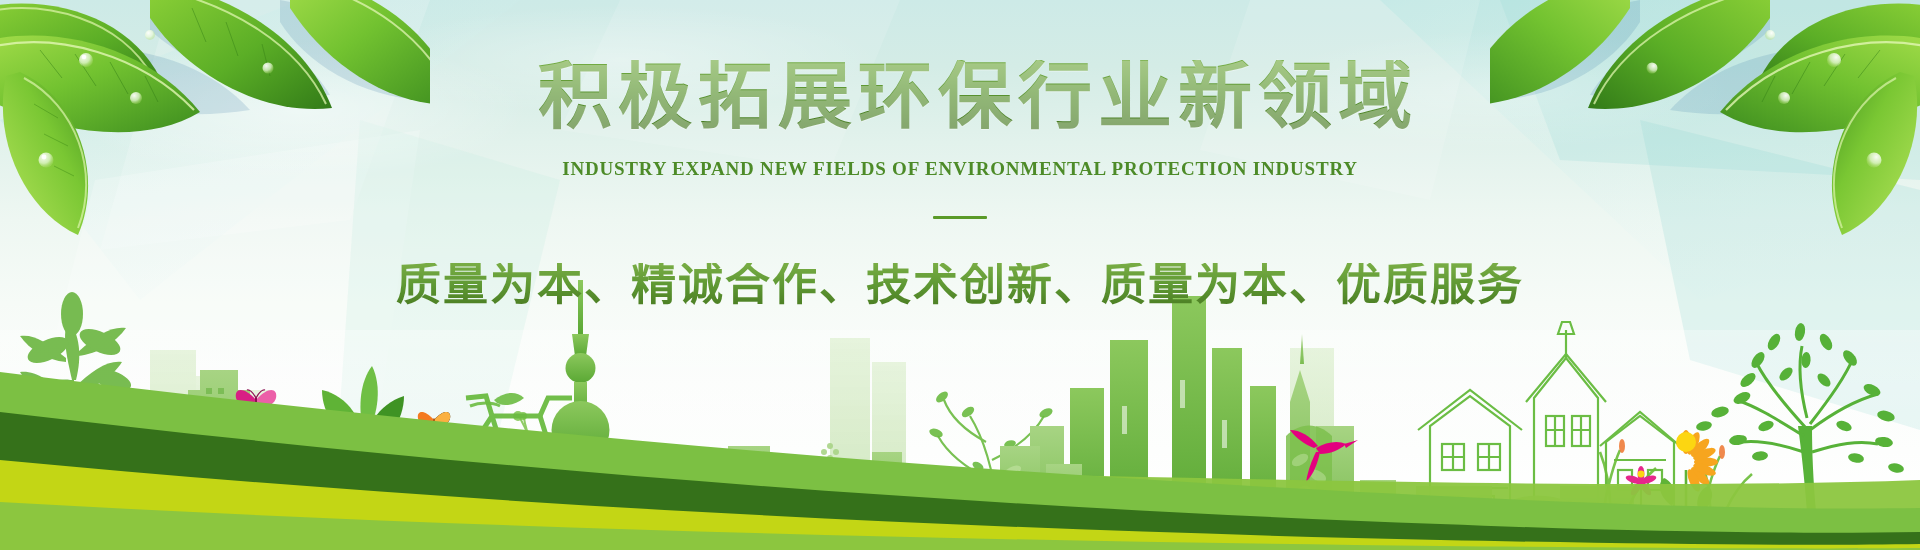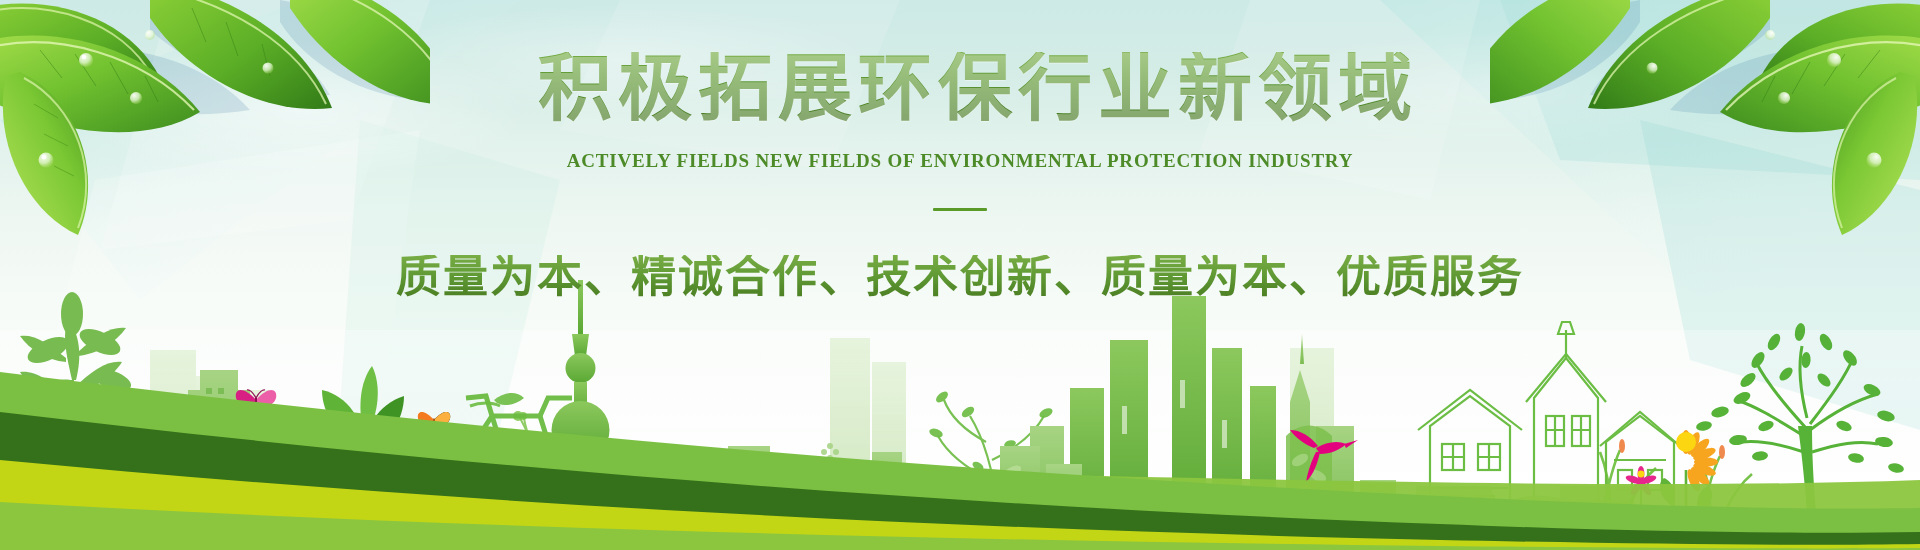--- a/index.html
+++ b/index.html
@@ -42,21 +42,21 @@
     font-weight:700;
     font-size:74px;
     line-height:1;
     letter-spacing:6px;
     color:#4f8b2d;
     background:linear-gradient(180deg,#76ad45 0%,#59932f 45%,#42741f 100%);
     -webkit-background-clip:text;
     background-clip:text;
     -webkit-text-fill-color:transparent;
     text-shadow:0 1px 0 rgba(255,255,255,.35);
-    margin:0;
+    margin:8px;
     white-space:nowrap;
     padding-left:36px;
   }
   .subtitle{
     font-family:"Liberation Serif","DejaVu Serif",serif;
     font-weight:700;
     font-size:19px;
     letter-spacing:.8px;
     color:#4d8b28;
     margin:24px 0 0 0;
@@ -627,18 +627,18 @@
     <svg viewBox="0 0 1920 230" preserveAspectRatio="none" aria-hidden="true">
       <path d="M0 52 C420 104 900 150 1440 176 C1640 186 1800 190 1920 188 L1920 230 L0 230 Z" fill="#7cc043"></path>
       <path d="M0 92 C420 142 900 184 1440 204 C1640 212 1800 214 1920 212 L1920 230 L0 230 Z" fill="#35711a"></path>
       <path d="M0 140 C420 180 900 208 1440 220 C1640 224 1800 226 1920 224 L1920 230 L0 230 Z" fill="#c3d615"></path>
       <path d="M0 182 C420 206 900 220 1440 226 C1640 228 1800 229 1920 228 L1920 230 L0 230 Z" fill="#8cc63f"></path>
     </svg>
   </div>
 
   <div class="textblock">
     <h1 class="title">积极拓展环保行业新领域</h1>
-    <p class="subtitle">ACTIVELY FIELDS NEW FIELDS OF ENVIRONMENTAL PROTECTION INDUSTRY</p>
+    <p class="subtitle">INDUSTRY EXPAND NEW FIELDS OF ENVIRONMENTAL PROTECTION INDUSTRY</p>
     <div class="divider"></div>
     <p class="slogan">质量为本、精诚合作、技术创新、质量为本、优质服务</p>
   </div>
 
 </div>
 
 </body></html>

